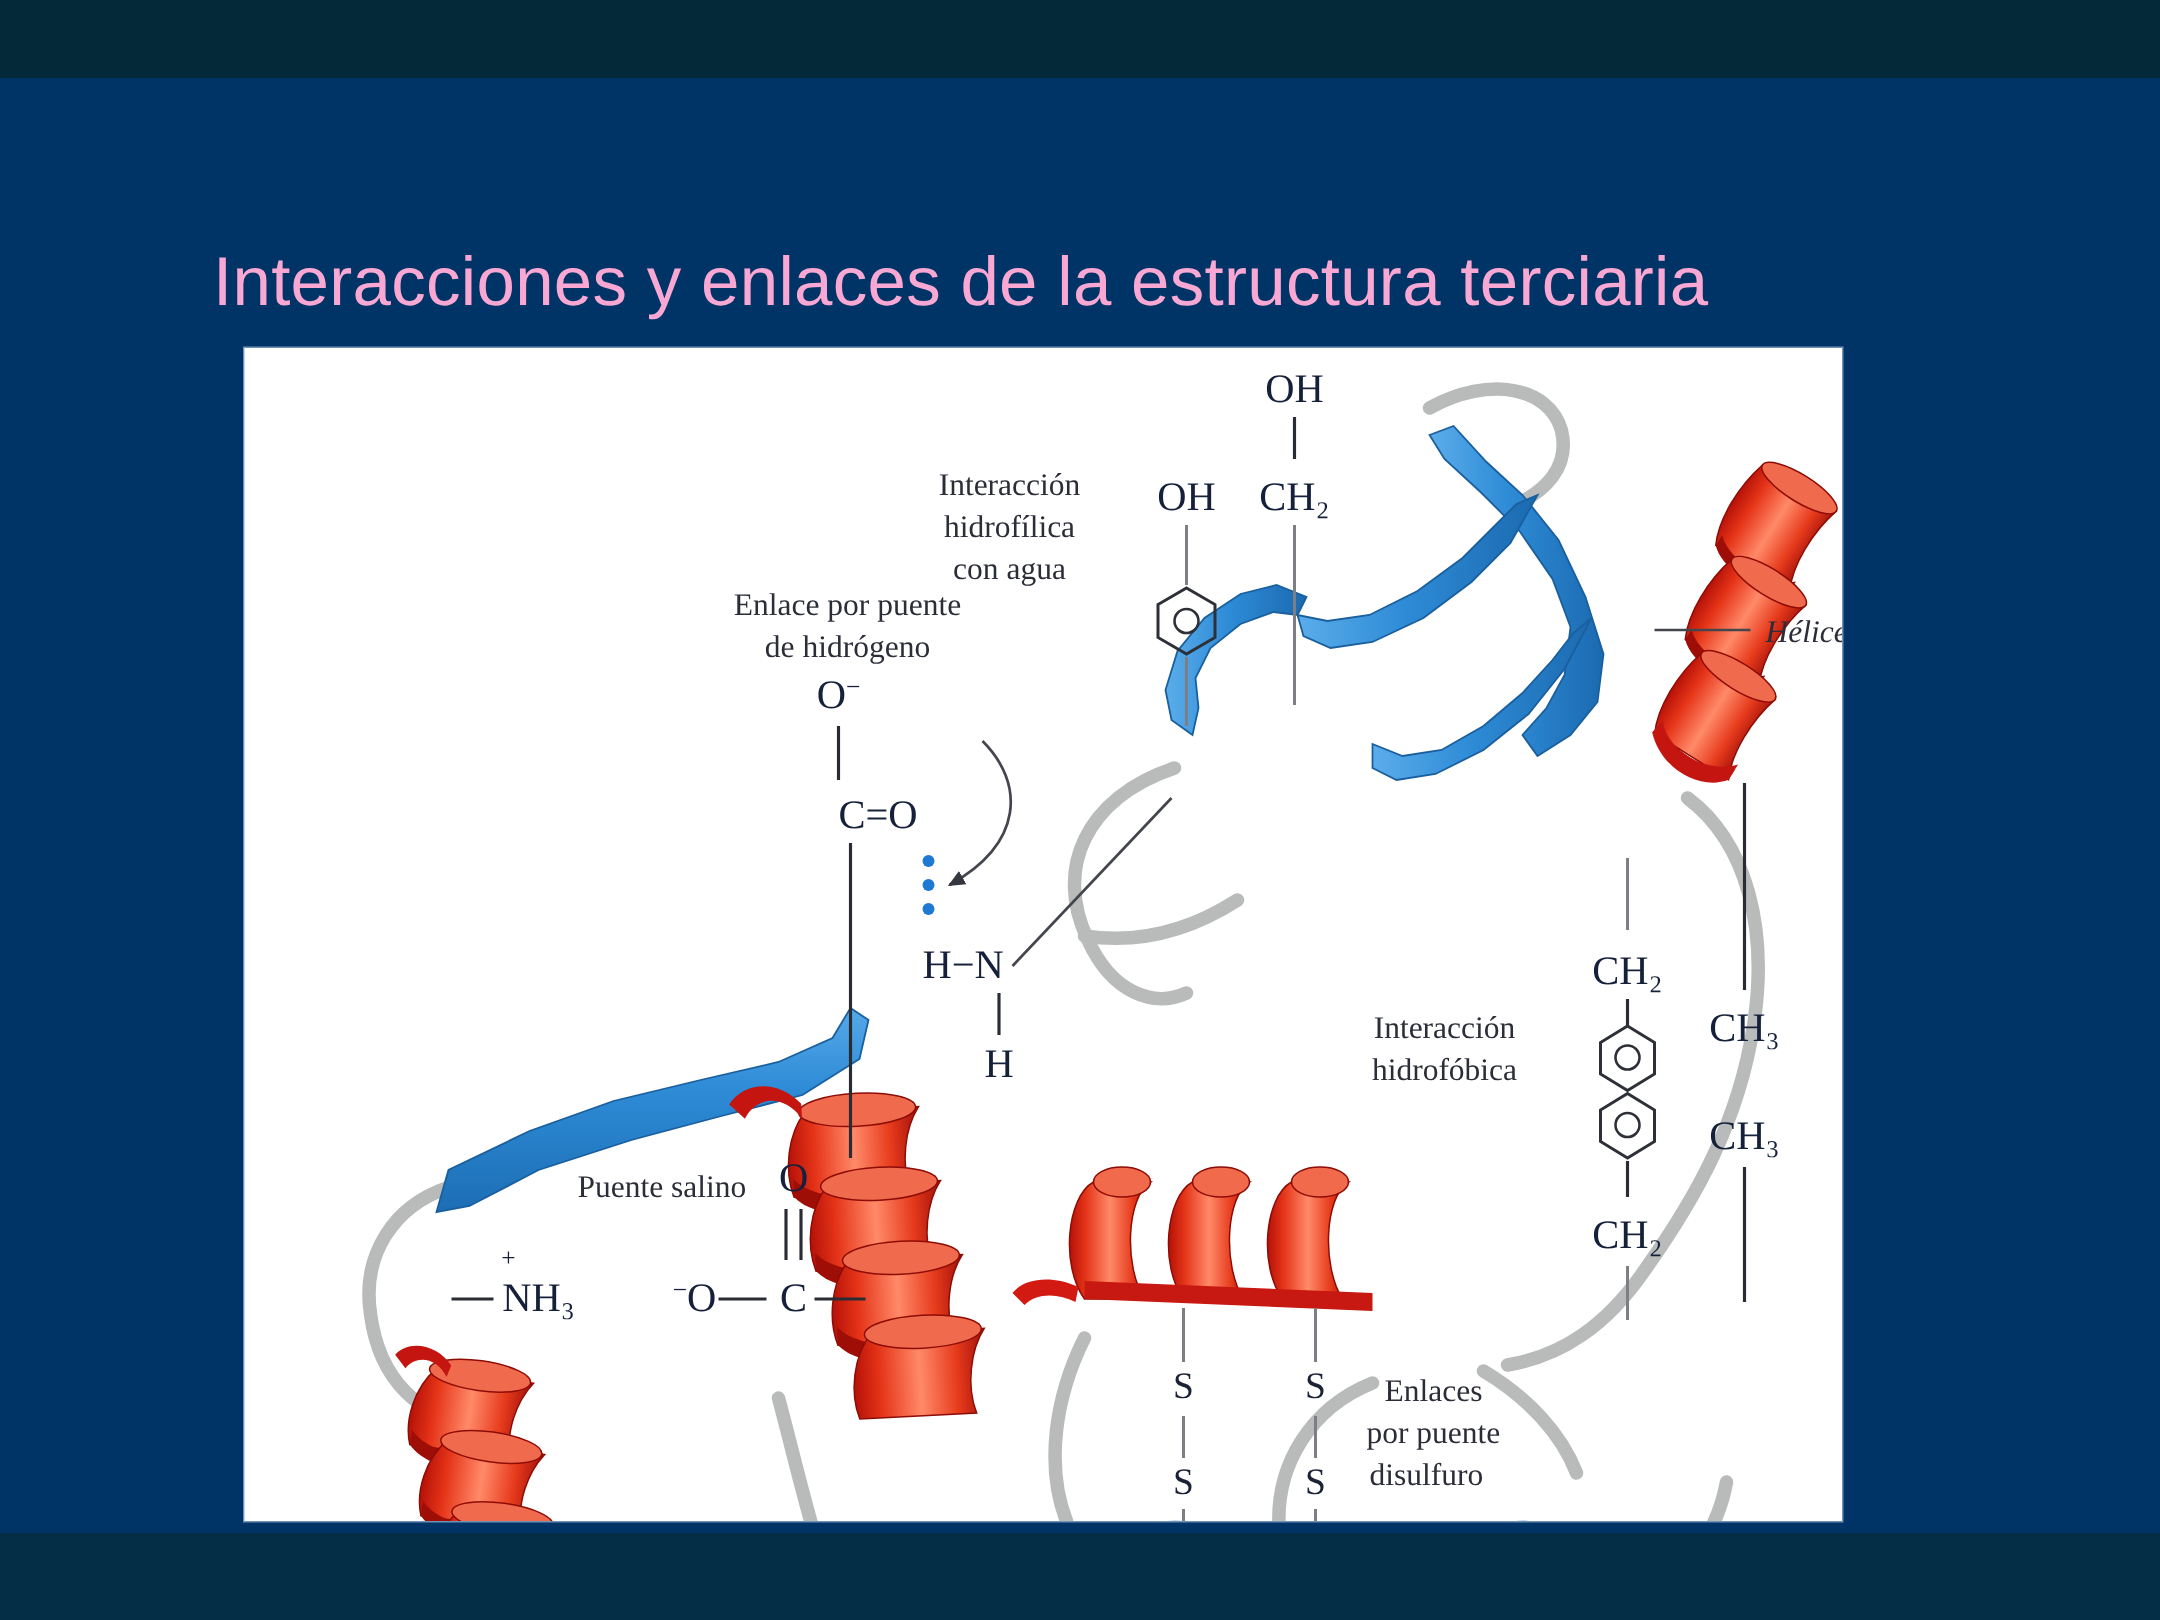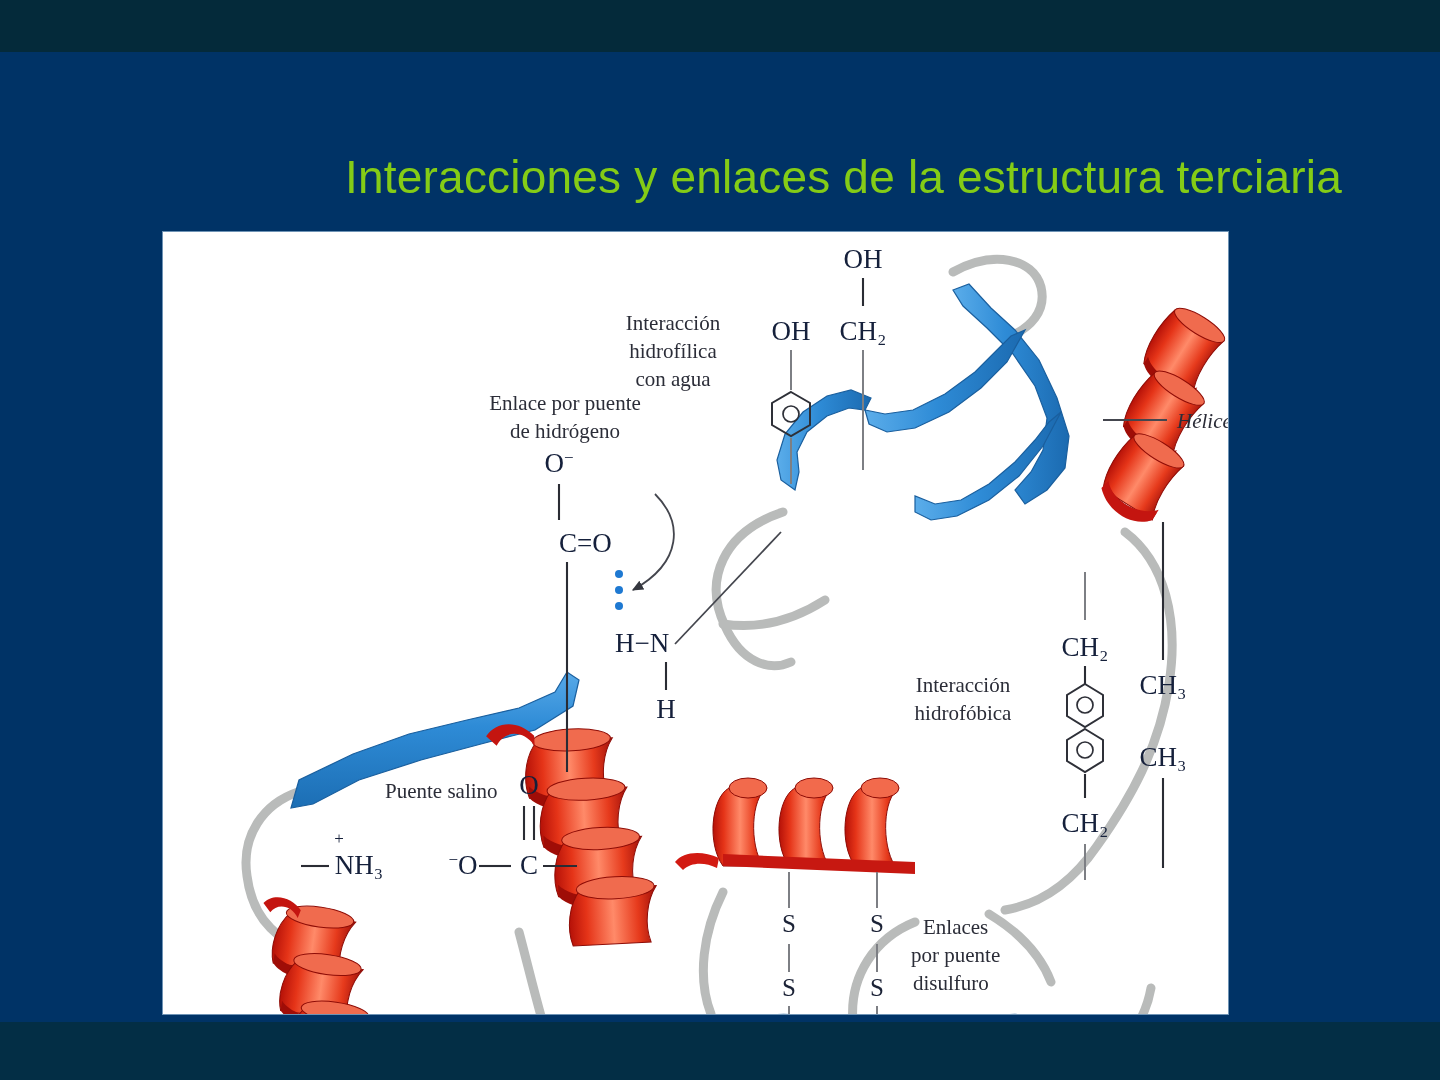--- a/index.html
+++ b/index.html
@@ -12,28 +12,27 @@
   }
   #topbar{
     position:absolute;left:0;top:0;width:1440px;height:52px;
     background:#042A3A;
   }
   #bottombar{
     position:absolute;left:0;top:1022px;width:1440px;height:58px;
     background:#032E45;
   }
   #slide-title{
-    position:absolute;left:142px;top:122px;width:1200px;
-    color:#84cc16;
+    position:absolute;left:142px;top:132px;width:1200px;
+    color:#f9a8d4;
     font-size:46px;
     font-weight:400;
     letter-spacing:0.2px;
     white-space:nowrap;
     line-height:1.05;
-    text-align:right;
   }
   #figure-panel{
     position:absolute;left:163px;top:232px;
     width:1065px;height:782px;
     background:#FFFFFF;
     box-shadow:0 0 0 1px rgba(200,225,245,.55);
   }
   #figure-svg{display:block;width:1065px;height:782px;}
   .lbl-cap{font-family:"Liberation Serif",serif;fill:#2B2D38;font-size:21px;}
   .chem{font-family:"Liberation Serif",serif;fill:#15203B;font-size:27px;}

